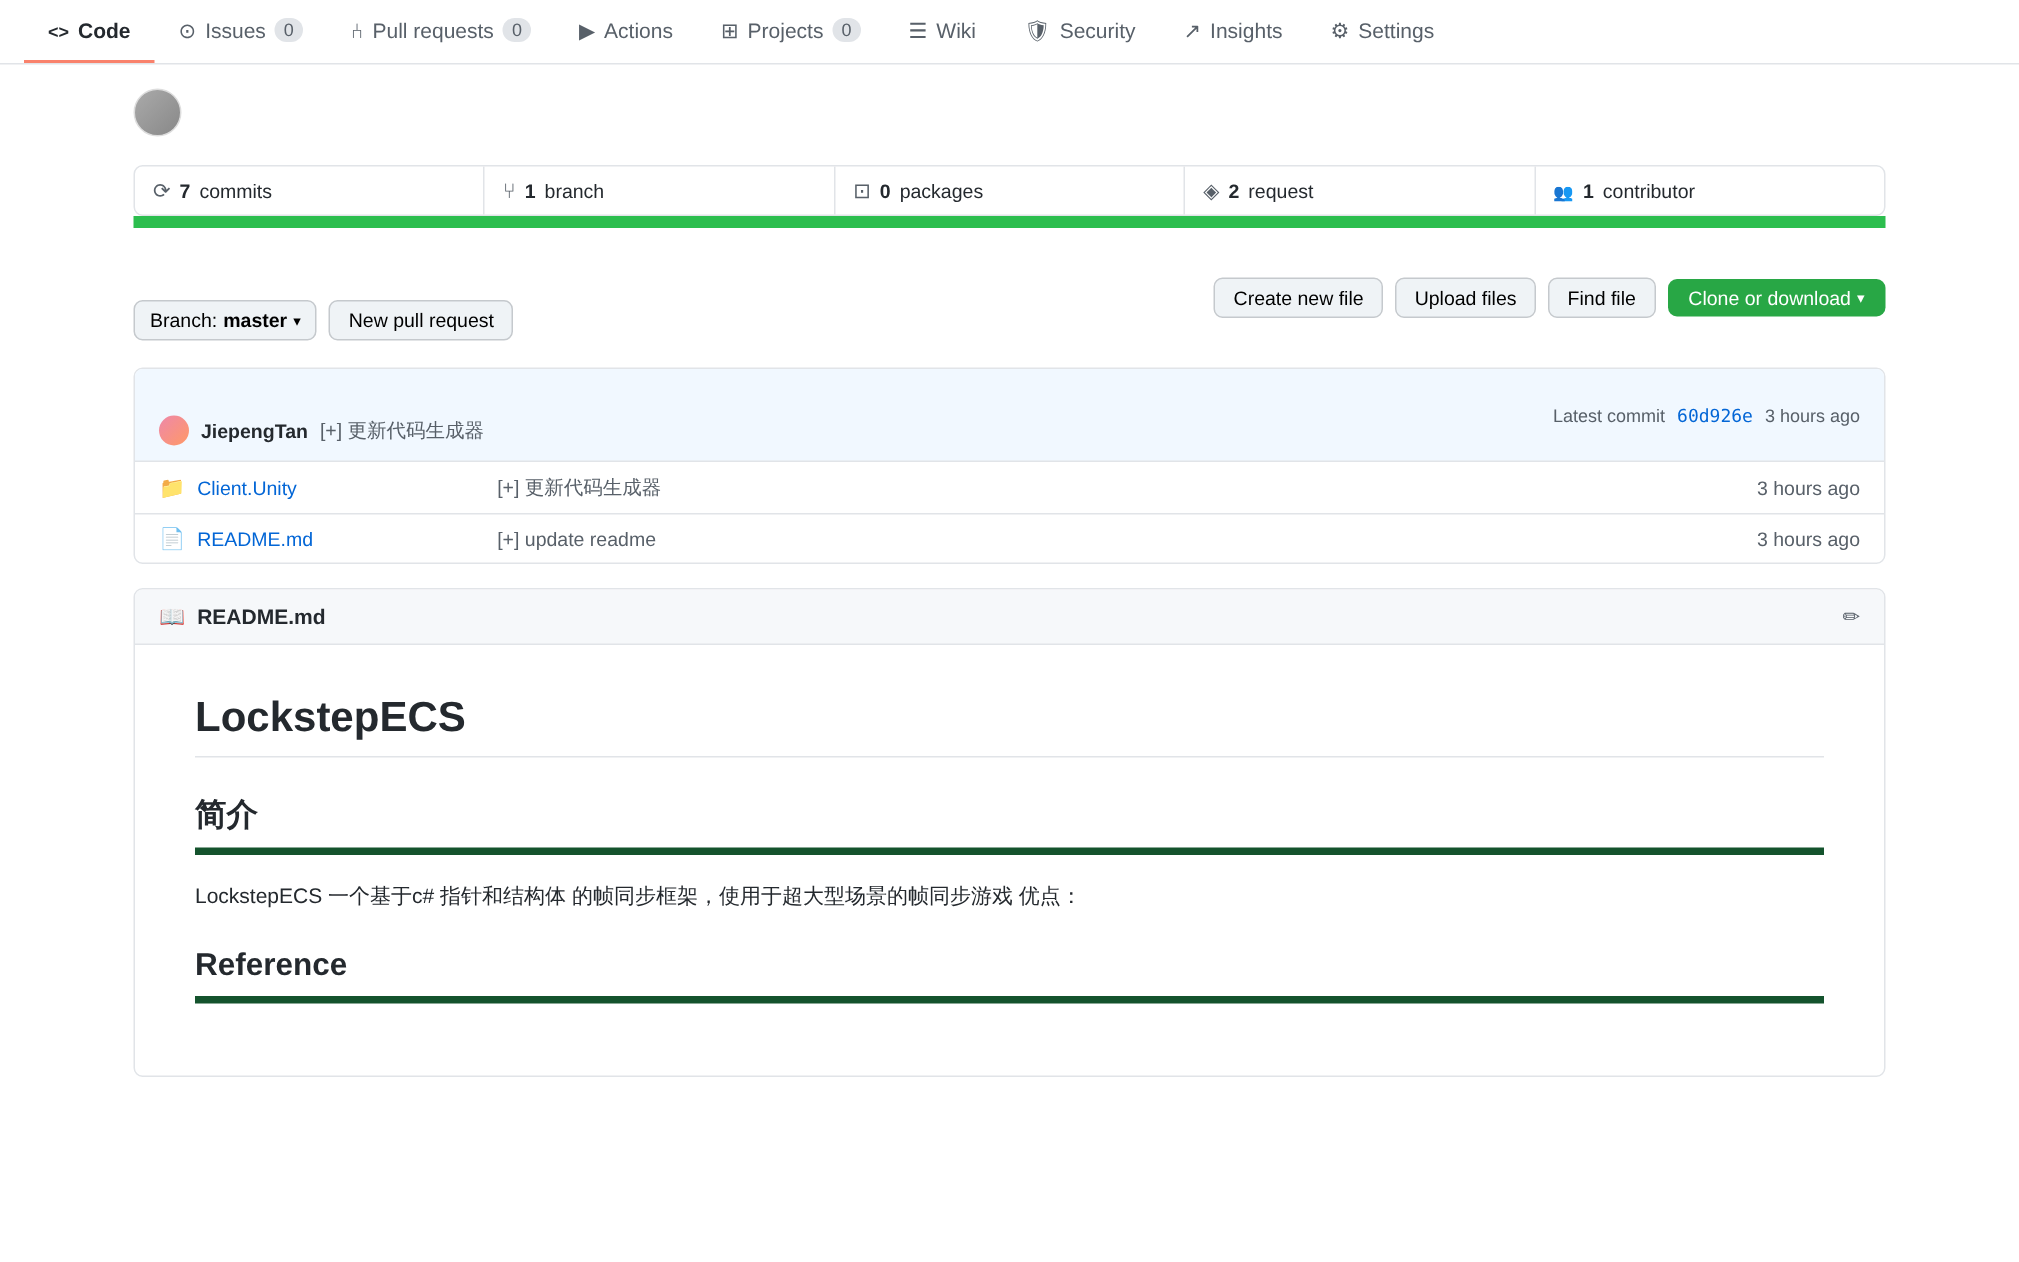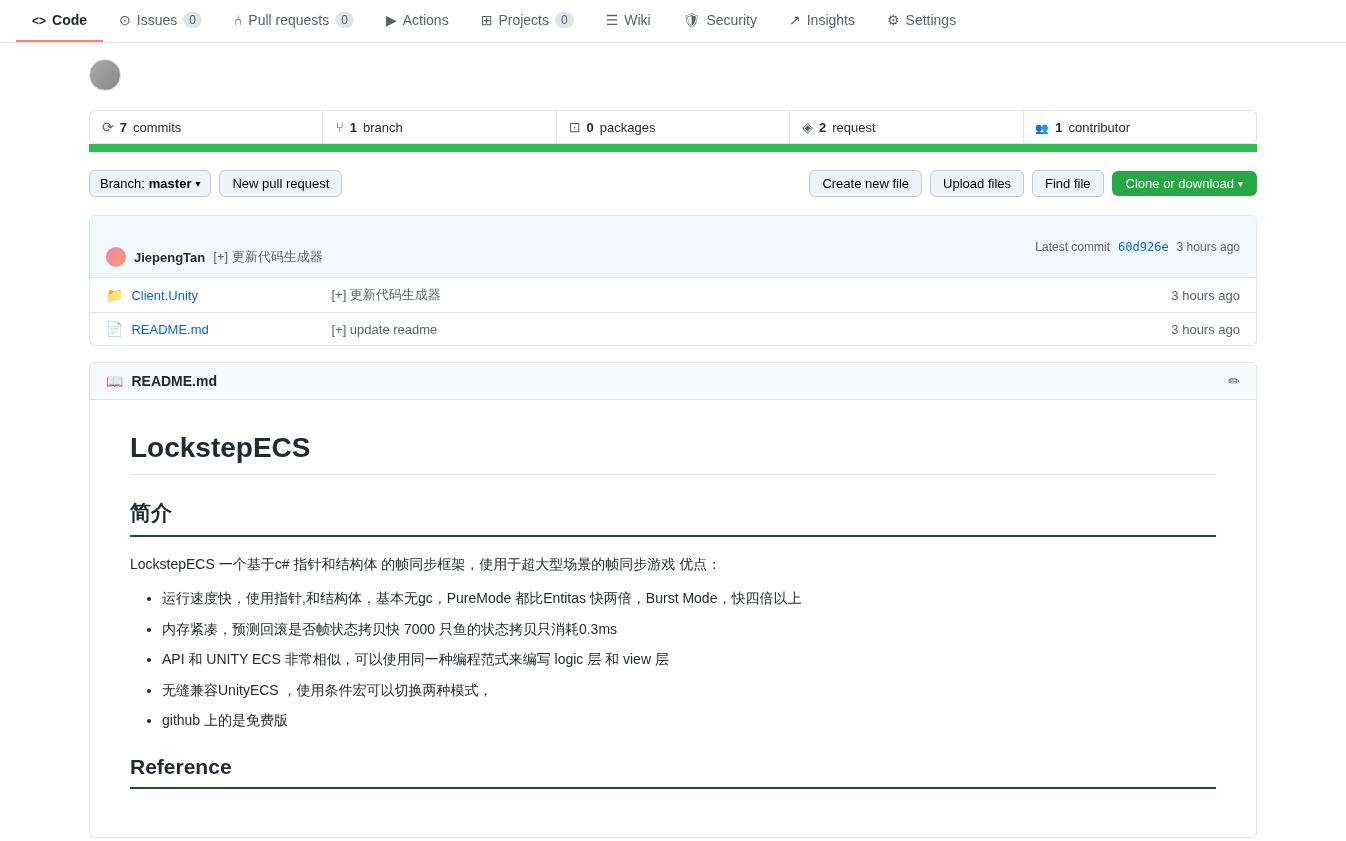--- a/index.html
+++ b/index.html
@@ -28,21 +28,21 @@
     .stat-item { flex: 1; padding: 8px 12px; display: flex; align-items: center; gap: 6px; font-size: 13px; border-right: 1px solid #e1e4e8; cursor: pointer; }
     .stat-item:last-child { border-right: none; }
     .stat-item .stat-icon { color: #586069; font-size: 14px; }
     .stat-count { font-weight: 600; }
 
     
     .green-bar { height: 8px; background: #2cbe4e; margin: 0; }
 
     
     .action-bar { display: flex; justify-content: space-between; align-items: center; padding: 10px 0; margin-top: 8px; }
-    .action-bar-left { display: flex; gap: 8px; align-items: center; }
+    .action-bar-left { display: flex; gap: 8px; align-items: center; margin-top: 30px; }
     .action-bar-right { display: flex; gap: 8px; align-items: center; }
 
     .branch-select { padding: 5px 10px; font-size: 13px; border: 1px solid #c5c9cd; border-radius: 6px; background: #eff3f6; cursor: pointer; display: flex; align-items: center; gap: 4px; }
 
     .btn-default { padding: 5px 12px; font-size: 13px; border: 1px solid #c5c9cd; border-radius: 6px; background: #eff3f6; cursor: pointer; }
     .btn-green { padding: 5px 14px; font-size: 13px; border: none; border-radius: 6px; background: #28a745; color: #fff; cursor: pointer; display: flex; align-items: center; gap: 4px; }
 
     
     .file-table { border: 1px solid #e1e4e8; border-radius: 6px; overflow: hidden; margin-top: 8px; }
     .commit-header { background: #f1f8ff; padding: 10px 16px; display: flex; align-items: center; justify-content: space-between; border-bottom: 1px solid #e1e4e8; }
@@ -59,21 +59,21 @@
     .file-name { color: #0366d6; flex: 0 0 200px; cursor: pointer; }
     .file-commit-msg { flex: 1; color: #586069; }
     .file-time { color: #586069; text-align: right; white-space: nowrap; }
 
     
     .readme-section { border: 1px solid #e1e4e8; border-radius: 6px; margin-top: 16px; overflow: hidden; }
     .readme-header { display: flex; align-items: center; justify-content: space-between; padding: 10px 16px; background: #f6f8fa; border-bottom: 1px solid #e1e4e8; }
     .readme-title { font-size: 14px; font-weight: 600; display: flex; align-items: center; gap: 8px; }
     .readme-body { padding: 32px 40px; }
     .readme-body h1 { font-size: 2em; font-weight: 600; border-bottom: 1px solid #e1e4e8; padding-bottom: 10px; margin-bottom: 16px; }
-    .readme-body h2 { font-size: 1.5em; font-weight: 600; border-bottom: 2px solid #14532d; padding-bottom: 8px; margin: 24px 0 16px; }
+    .readme-body h2 { font-size: 1.5em; font-weight: 600; border-bottom: 5px solid #14532d; padding-bottom: 8px; margin: 24px 0 16px; }
     .readme-body p { margin-bottom: 12px; line-height: 1.6; color: #24292e; }
     .readme-body ul { padding-left: 32px; margin-bottom: 12px; }
     .readme-body li { margin-bottom: 8px; line-height: 1.6; }
 
     
     .icon-code::before { content: "<>"; font-weight: 700; font-size: 12px; }
     .icon-issue::before { content: "⊙"; }
     .icon-pr::before { content: "⑃"; }
     .icon-actions::before { content: "▶"; }
     .icon-projects::before { content: "⊞"; }
@@ -224,24 +224,17 @@
       <div class="readme-title">
         <span class="icon-book"></span>
         <span>README.md</span>
       </div>
       <span class="icon-pencil" style="cursor:pointer; color:#586069;" title="Edit this file"></span>
     </div>
     <div class="readme-body">
       <h1>LockstepECS</h1>
       <h2>简介</h2>
       <p>LockstepECS 一个基于c# 指针和结构体 的帧同步框架，使用于超大型场景的帧同步游戏 优点：</p>
-      <ul>
-        <li>运行速度快，使用指针,和结构体，基本无gc，PureMode 都比Entitas 快两倍，Burst Mode，快四倍以上</li>
-        <li>内存紧凑，预测回滚是否帧状态拷贝快 7000 只鱼的状态拷贝只消耗0.3ms</li>
-        <li>API 和 UNITY ECS 非常相似，可以使用同一种编程范式来编写 logic 层 和 view 层</li>
-        <li>无缝兼容UnityECS ，使用条件宏可以切换两种模式，</li>
-        <li>github 上的是免费版</li>
-      </ul>
       <h2>Reference</h2>
     </div>
   </div>
 
 </div>
 
 </body></html>

